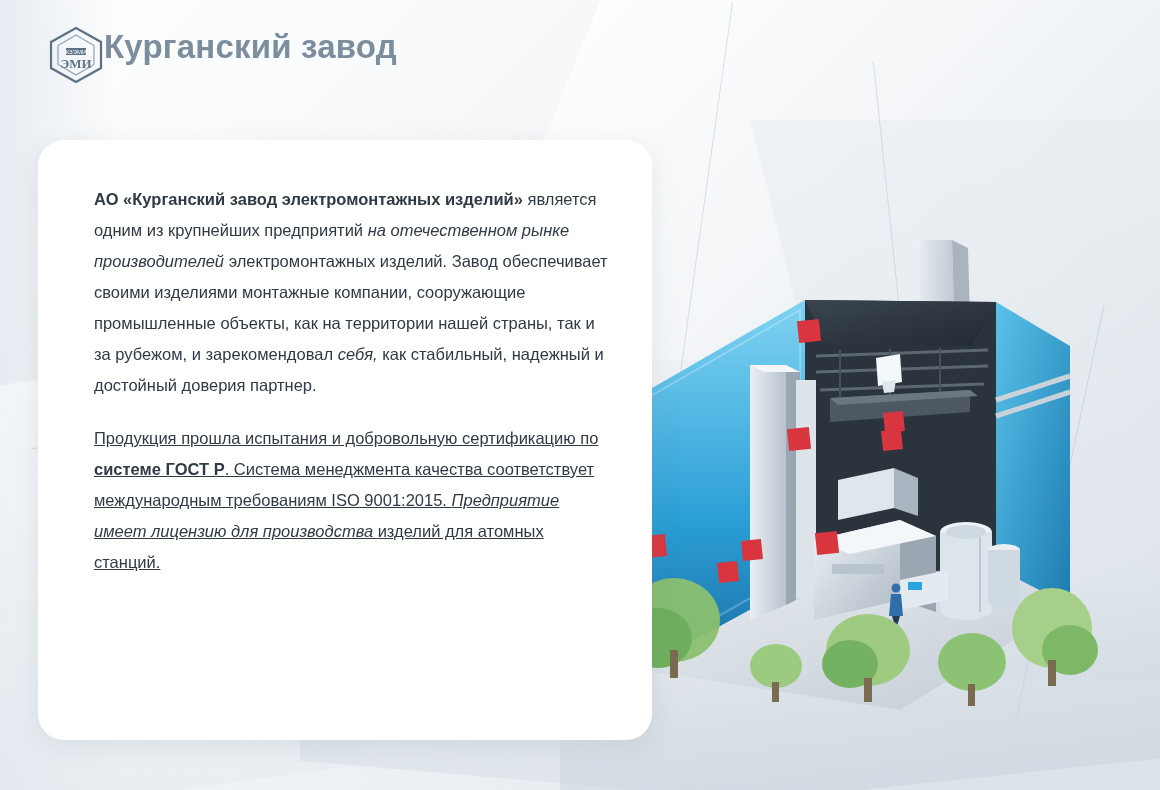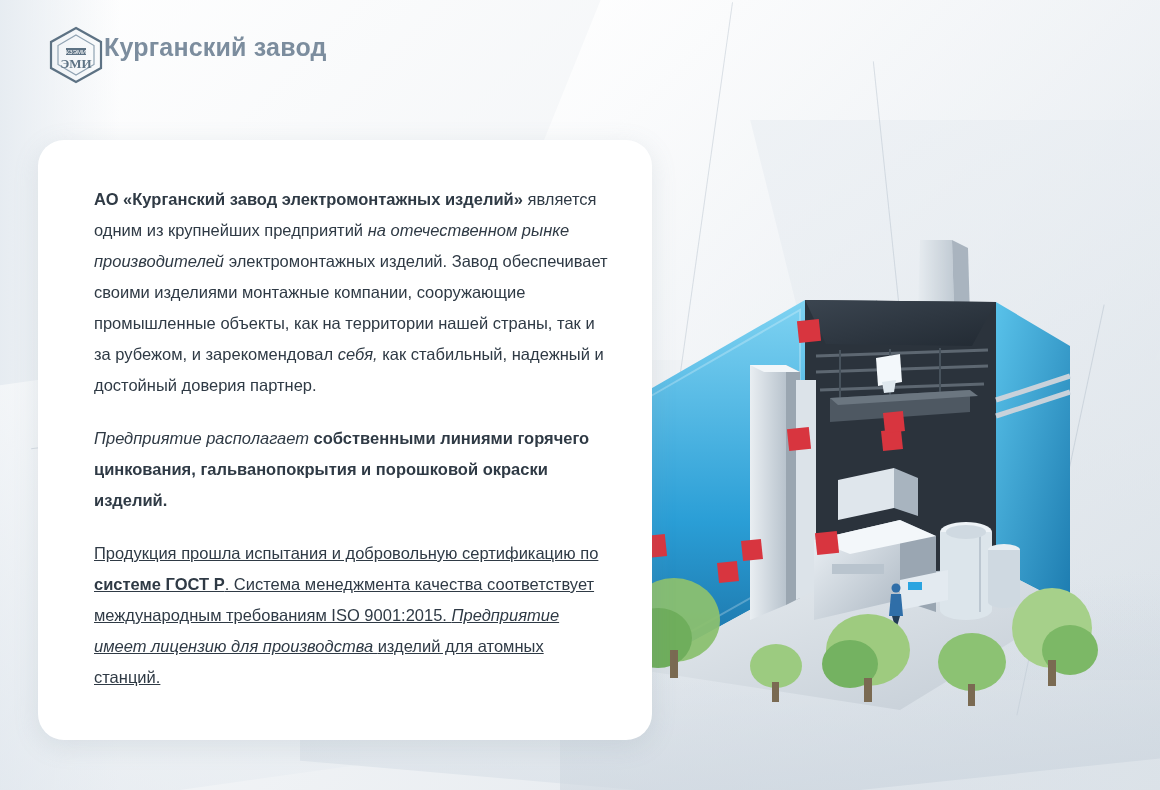--- a/index.html
+++ b/index.html
@@ -80,21 +80,21 @@
     flex: none;
   }
   .logo-mark svg { display: block; }
 
   .title-block {
     padding-top: 2px;
   }
   .title-line {
     font-family: "Liberation Sans", sans-serif;
     font-weight: bold;
-    font-size: 25px;
+    font-size: 33px;
     line-height: 38px;
     letter-spacing: 0.2px;
     color: #7c8d9e;
     white-space: nowrap;
   }
   .title-line.l2 { color: #7c8d9e; }
 
   
   .card {
     position: absolute;
@@ -308,21 +308,18 @@
       </g>
     </svg>
   </div>
 
   <div class="card">
     <div class="card-inner">
       <p class="para">
         <span class="b">АО «Курганский завод электромонтажных изделий» </span><span>является одним из крупнейших предприятий </span><span class="i">на отечественном рынке производителей </span><span>электромонтажных изделий. Завод обеспечивает своими изделиями монтажные компании, сооружающие промышленные объекты, как на территории нашей страны, так и за рубежом, и зарекомендовал </span><span class="i">себя, </span><span>как стабильный, надежный и достойный доверия партнер.</span>
       </p>
       <p class="para">
-        <span class="i">Предприятие располагает </span><span class="b">собственными линиями горячего цинкования, гальванопокрытия и порошковой окраски изделий.</span>
-      </p>
-      <p class="para">
         <span>Продукция прошла испытания и добровольную сертификацию по </span><span class="b">системе ГОСТ Р</span><span>. Система менеджмента качества соответствует международным требованиям ISO 9001:2015. </span><span class="i">Предприятие имеет лицензию для производства </span><span>изделий для атомных станций.</span>
       </p>
     </div>
   </div>
 
 </div>
 
 </body></html>

